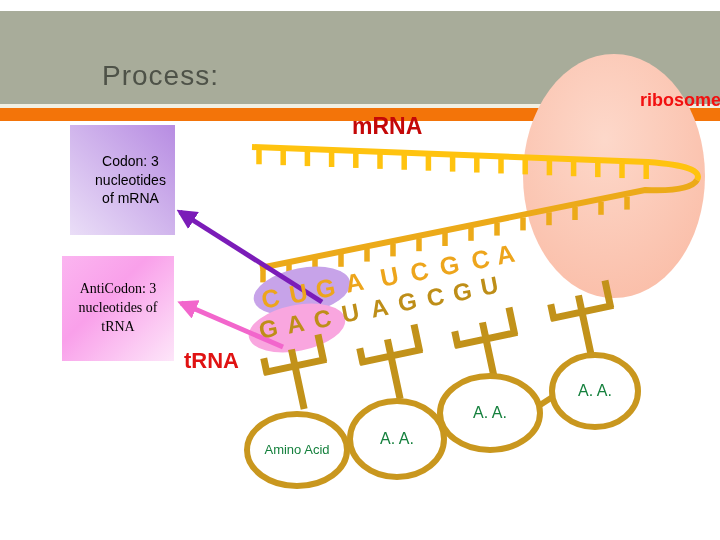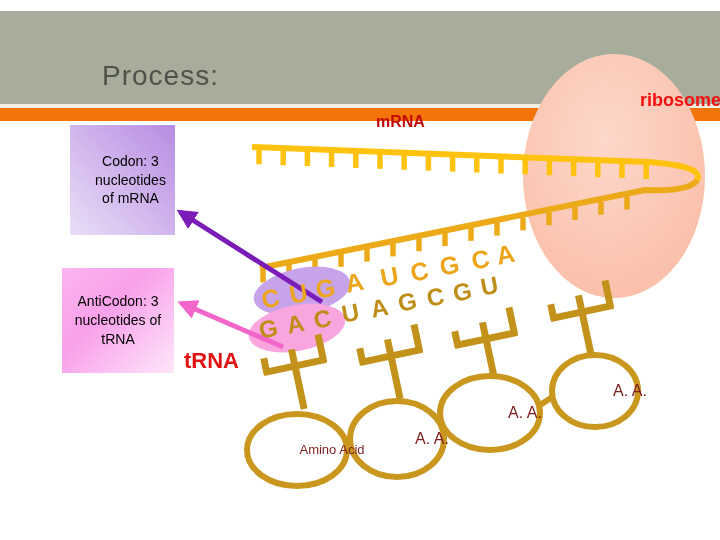--- a/index.html
+++ b/index.html
@@ -9,35 +9,35 @@
   
   .header-bar{position:absolute;left:0;top:11px;width:720px;height:93px;background:#A8AC9A;z-index:1;}
   .slide-title{position:absolute;left:102px;top:60px;font-size:28px;letter-spacing:1px;color:#4E5248;}
   .cream-line{position:absolute;left:0;top:104px;width:720px;height:4px;background:#F2EFE2;z-index:1;}
   .orange-bar{position:absolute;left:0;top:108px;width:720px;height:13px;background:#F37409;z-index:1;}
 
   #diagram{position:absolute;left:0;top:0;z-index:2;}
 
   
   .red-label{position:absolute;z-index:4;font-weight:bold;}
-  .mrna-label{left:376px;top:113px;font-size:16px;color:#C40808;}
+  .mrna-label{left:352px;top:113px;font-size:23px;color:#C40808;}
   .ribosome-label{left:600px;top:90px;font-size:18px;color:#F21010;margin-left:40px;}
   .trna-label{left:184px;top:348px;font-size:22px;color:#E01212;}
 
   
   .callout{position:absolute;z-index:4;display:flex;align-items:center;justify-content:center;
            text-align:center;color:#000;font-size:14px;line-height:1.35;padding:4px;box-sizing:border-box;}
   .codon-box{left:70px;top:125px;width:105px;height:110px;
              background:linear-gradient(to bottom left,#B78CE2,#EADEF7);padding-left:20px;}
-  .anticodon-box{left:62px;top:268px;width:112px;height:105px;
-             background:linear-gradient(135deg,#FBB5F0 0%,#F9A0EA 40%,#FDE6F9 100%);}
+  .anticodon-box{left:62px;top:256px;width:112px;height:105px;
+             background:linear-gradient(135deg,#FBB5F0 0%,#F9A0EA 40%,#FDE6F9 100%);font-family:Liberation Serif, serif;}
 
   
   .aa-label{position:absolute;z-index:4;display:flex;align-items:center;justify-content:center;
-            text-align:left;color:#7f1d1d;margin-left:35px;}
+            text-align:left;color:#15803d;}
   .aa-1{left:252px;top:424px;width:90px;height:52px;font-size:13px;line-height:1.25;}
   .aa-2{left:352px;top:424px;width:90px;height:30px;font-size:16px;}
   .aa-3{left:445px;top:398px;width:90px;height:30px;font-size:16px;}
   .aa-4{left:550px;top:376px;width:90px;height:30px;font-size:16px;}
 
   .codon-letter{font-weight:bold;font-size:25px;fill:#EDA51C;}
   .anticodon-letter{font-weight:bold;font-size:24px;fill:#BE8E18;}
 </style>
 </head>
 <body>

